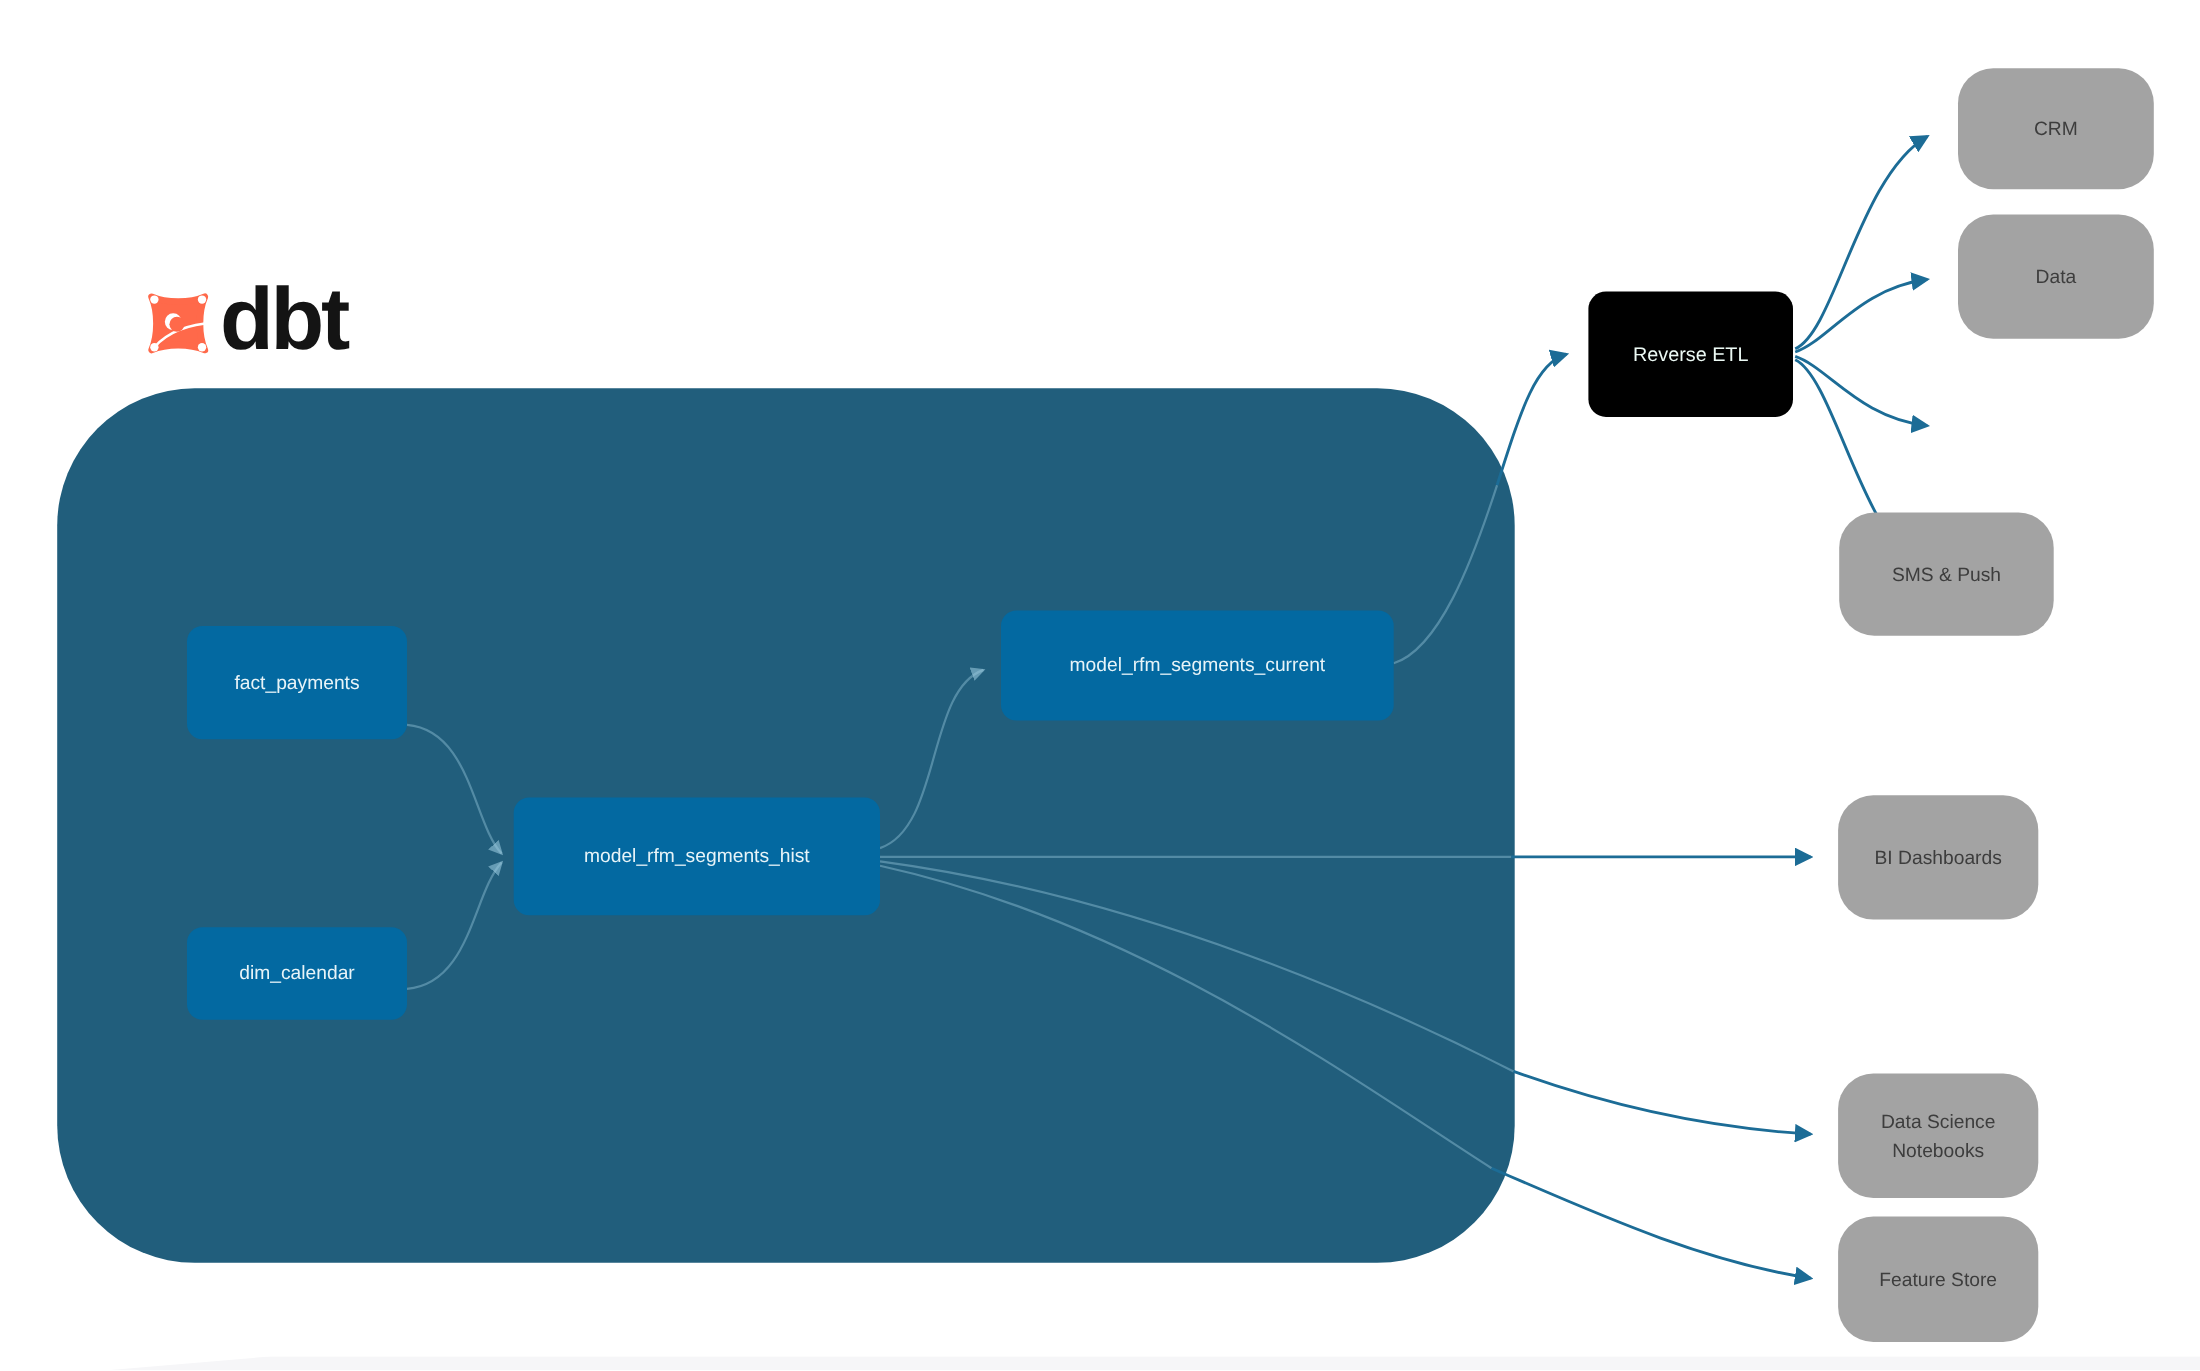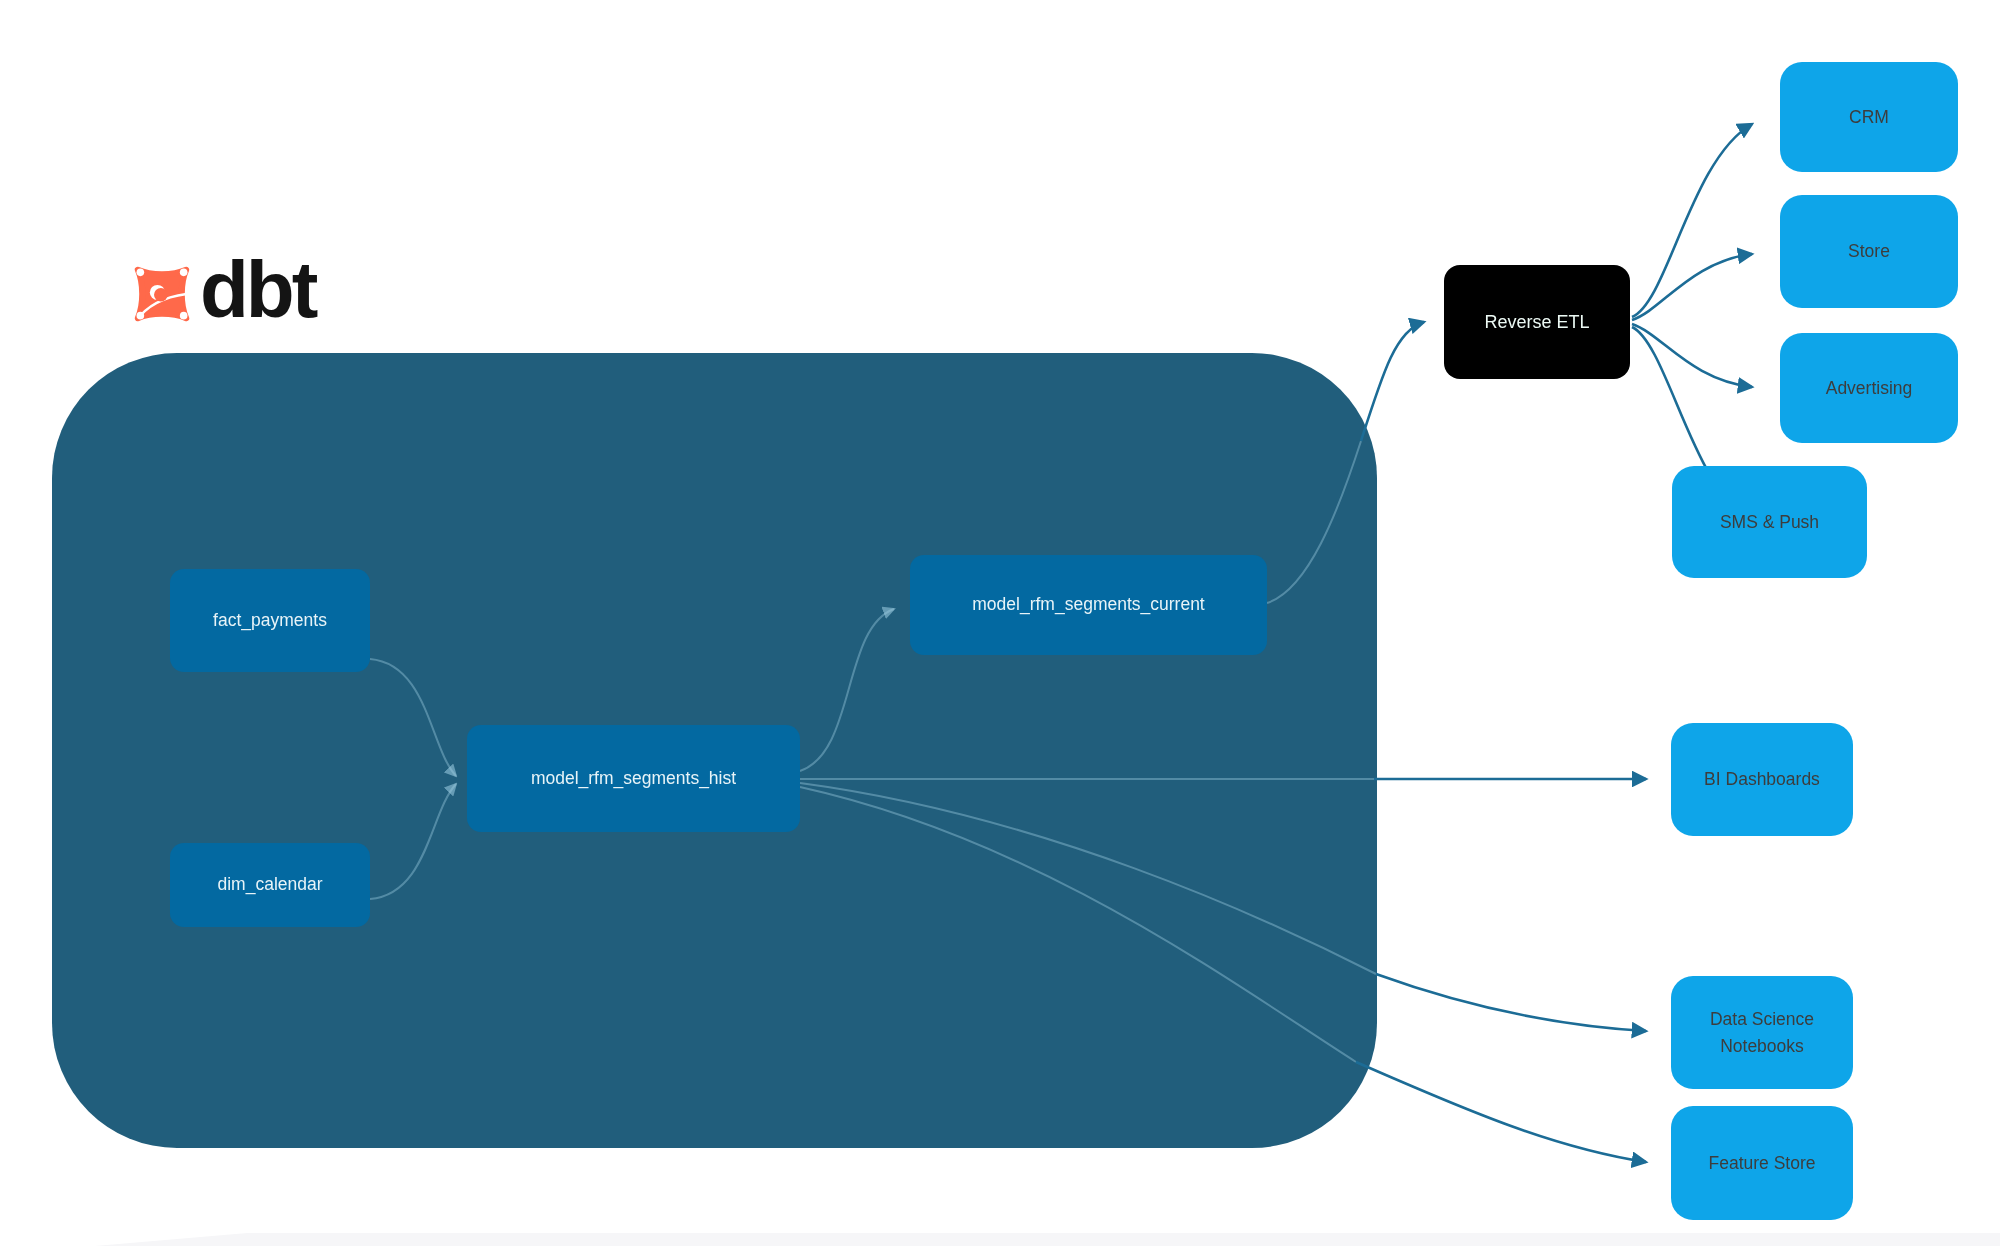--- a/index.html
+++ b/index.html
@@ -16,21 +16,21 @@
 
   
   .node{position:absolute;display:flex;align-items:center;justify-content:center;
         background:#0369a1;color:#e8f4f8;font-size:17.5px;border-radius:14px;
         text-align:center;line-height:1.35;}
   
   .etl{position:absolute;display:flex;align-items:center;justify-content:center;
        background:#000000;color:#ecf9f4;font-size:18px;border-radius:16px;}
   
   .dest{position:absolute;display:flex;align-items:center;justify-content:center;
-        background:#0ea5e9;color:#3d3d3d;font-size:17.5px;border-radius:22px;
+        background:#a3a3a3;color:#3d3d3d;font-size:17.5px;border-radius:32px;
         text-align:center;line-height:1.5;padding:17px 18px;box-sizing:border-box;}
 
   
   .logo{position:absolute;left:124px;top:250px;height:88px;display:flex;
         align-items:center;}
   .logo-text{font-size:80px;font-weight:800;letter-spacing:-3px;color:#141414;
         line-height:1;transform:translateY(-4px);}
 
   
   .bottom-strip{position:absolute;left:95px;top:1233px;width:1905px;height:13px;
@@ -92,21 +92,20 @@
   </svg>
 
   <div class="node" style="left:170px;top:569px;width:200px;height:103px">fact_payments</div>
   <div class="node" style="left:170px;top:843px;width:200px;height:84px">dim_calendar</div>
   <div class="node" style="left:467px;top:725px;width:333px;height:107px">model_rfm_segments_hist</div>
   <div class="node" style="left:910px;top:555px;width:357px;height:100px">model_rfm_segments_current</div>
 
   <div class="etl" style="left:1444px;top:265px;width:186px;height:114px">Reverse ETL</div>
 
   <div class="dest" style="left:1780px;top:62px;width:178px;height:110px">CRM</div>
-  <div class="dest" style="left:1780px;top:195px;width:178px;height:113px">Store</div>
-  <div class="dest" style="left:1780px;top:333px;width:178px;height:110px">Advertising</div>
+  <div class="dest" style="left:1780px;top:195px;width:178px;height:113px">Data</div>
   <div class="dest" style="left:1672px;top:466px;width:195px;height:112px">SMS &amp; Push</div>
   <div class="dest" style="left:1671px;top:976px;width:182px;height:113px">Data Science Notebooks</div>
   <div class="dest" style="left:1671px;top:723px;width:182px;height:113px">BI Dashboards</div>
   <div class="dest" style="left:1671px;top:1106px;width:182px;height:114px">Feature Store</div>
 
   <div class="bottom-strip"></div>
 </div>
 
 </body></html>

